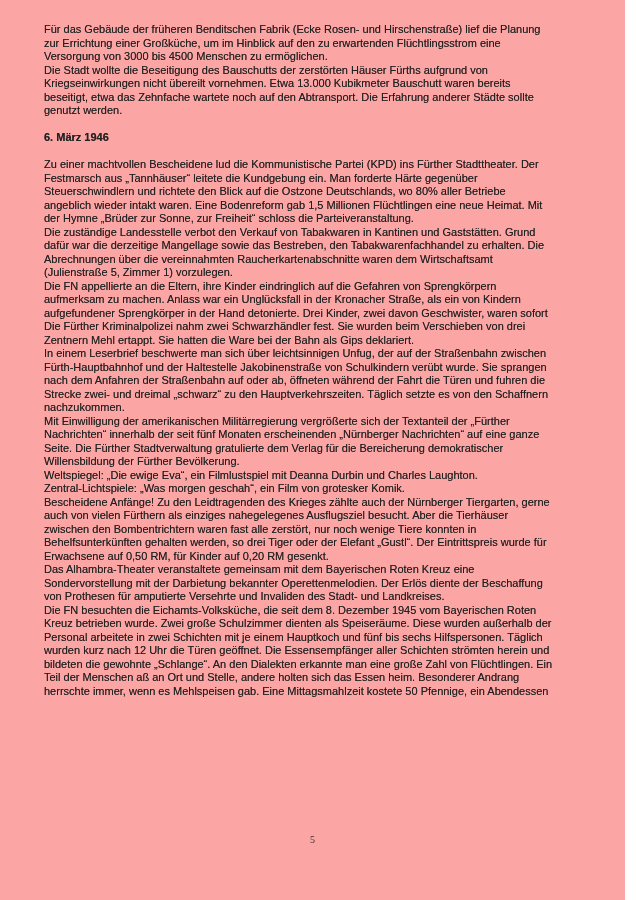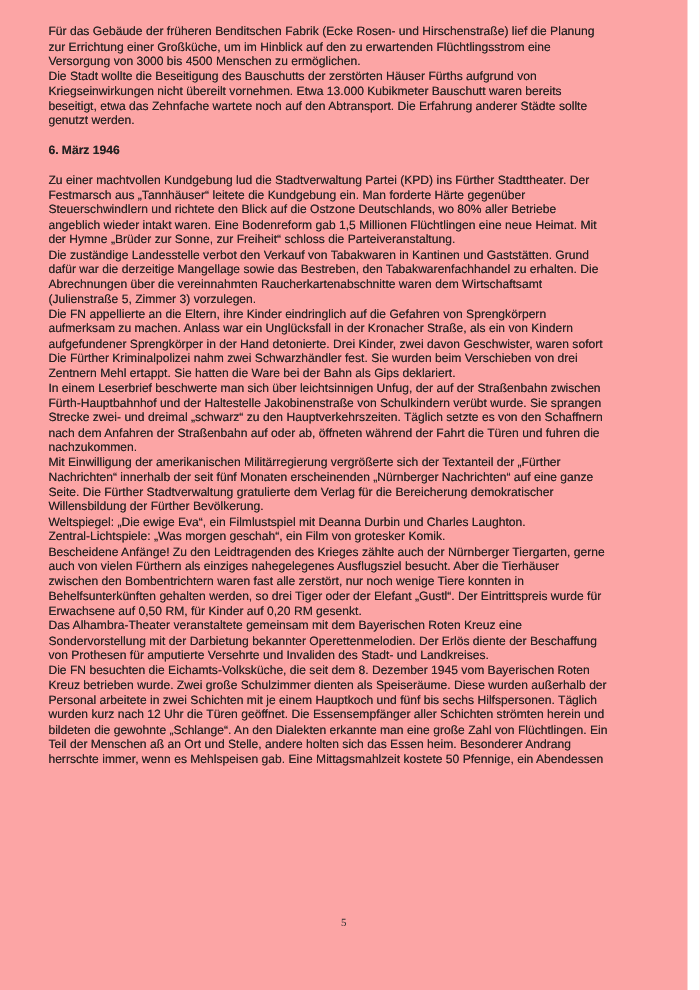--- a/index.html
+++ b/index.html
@@ -60,46 +60,46 @@
         <div class="line">Versorgung von 3000 bis 4500 Menschen zu ermöglichen.</div>
       </div>
       <div class="paragraph">
         <div class="line">Die Stadt wollte die Beseitigung des Bauschutts der zerstörten Häuser Fürths aufgrund von</div>
         <div class="line">Kriegseinwirkungen nicht übereilt vornehmen. Etwa 13.000 Kubikmeter Bauschutt waren bereits</div>
         <div class="line">beseitigt, etwa das Zehnfache wartete noch auf den Abtransport. Die Erfahrung anderer Städte sollte</div>
         <div class="line">genutzt werden.</div>
       </div>
       <div class="heading">6. März 1946</div>
       <div class="paragraph">
-        <div class="line">Zu einer machtvollen Kundgebung lud die Stadtverwaltung Partei (KPD) ins Fürther Stadttheater. Der</div>
+        <div class="line">Zu einer machtvollen Bescheidene lud die Kommunistische Partei (KPD) ins Fürther Stadttheater. Der</div>
         <div class="line">Festmarsch aus „Tannhäuser“ leitete die Kundgebung ein. Man forderte Härte gegenüber</div>
         <div class="line">Steuerschwindlern und richtete den Blick auf die Ostzone Deutschlands, wo 80% aller Betriebe</div>
         <div class="line">angeblich wieder intakt waren. Eine Bodenreform gab 1,5 Millionen Flüchtlingen eine neue Heimat. Mit</div>
         <div class="line">der Hymne „Brüder zur Sonne, zur Freiheit“ schloss die Parteiveranstaltung.</div>
       </div>
       <div class="paragraph">
         <div class="line">Die zuständige Landesstelle verbot den Verkauf von Tabakwaren in Kantinen und Gaststätten. Grund</div>
         <div class="line">dafür war die derzeitige Mangellage sowie das Bestreben, den Tabakwarenfachhandel zu erhalten. Die</div>
         <div class="line">Abrechnungen über die vereinnahmten Raucherkartenabschnitte waren dem Wirtschaftsamt</div>
-        <div class="line">(Julienstraße 5, Zimmer 3) vorzulegen.</div>
+        <div class="line">(Julienstraße 5, Zimmer 1) vorzulegen.</div>
       </div>
       <div class="paragraph">
         <div class="line">Die FN appellierte an die Eltern, ihre Kinder eindringlich auf die Gefahren von Sprengkörpern</div>
         <div class="line">aufmerksam zu machen. Anlass war ein Unglücksfall in der Kronacher Straße, als ein von Kindern</div>
         <div class="line">aufgefundener Sprengkörper in der Hand detonierte. Drei Kinder, zwei davon Geschwister, waren sofort</div>
       </div>
       <div class="paragraph">
         <div class="line">Die Fürther Kriminalpolizei nahm zwei Schwarzhändler fest. Sie wurden beim Verschieben von drei</div>
         <div class="line">Zentnern Mehl ertappt. Sie hatten die Ware bei der Bahn als Gips deklariert.</div>
       </div>
       <div class="paragraph">
         <div class="line">In einem Leserbrief beschwerte man sich über leichtsinnigen Unfug, der auf der Straßenbahn zwischen</div>
         <div class="line">Fürth-Hauptbahnhof und der Haltestelle Jakobinenstraße von Schulkindern verübt wurde. Sie sprangen</div>
+        <div class="line">nach dem Anfahren der Straßenbahn auf oder ab, öffneten während der Fahrt die Türen und fuhren die</div>
         <div class="line">Strecke zwei- und dreimal „schwarz“ zu den Hauptverkehrszeiten. Täglich setzte es von den Schaffnern</div>
-        <div class="line">nach dem Anfahren der Straßenbahn auf oder ab, öffneten während der Fahrt die Türen und fuhren die</div>
         <div class="line">nachzukommen.</div>
       </div>
       <div class="paragraph">
         <div class="line">Mit Einwilligung der amerikanischen Militärregierung vergrößerte sich der Textanteil der „Fürther</div>
         <div class="line">Nachrichten“ innerhalb der seit fünf Monaten erscheinenden „Nürnberger Nachrichten“ auf eine ganze</div>
         <div class="line">Seite. Die Fürther Stadtverwaltung gratulierte dem Verlag für die Bereicherung demokratischer</div>
         <div class="line">Willensbildung der Fürther Bevölkerung.</div>
       </div>
       <div class="paragraph">
         <div class="line">Weltspiegel: „Die ewige Eva“, ein Filmlustspiel mit Deanna Durbin und Charles Laughton.</div>

